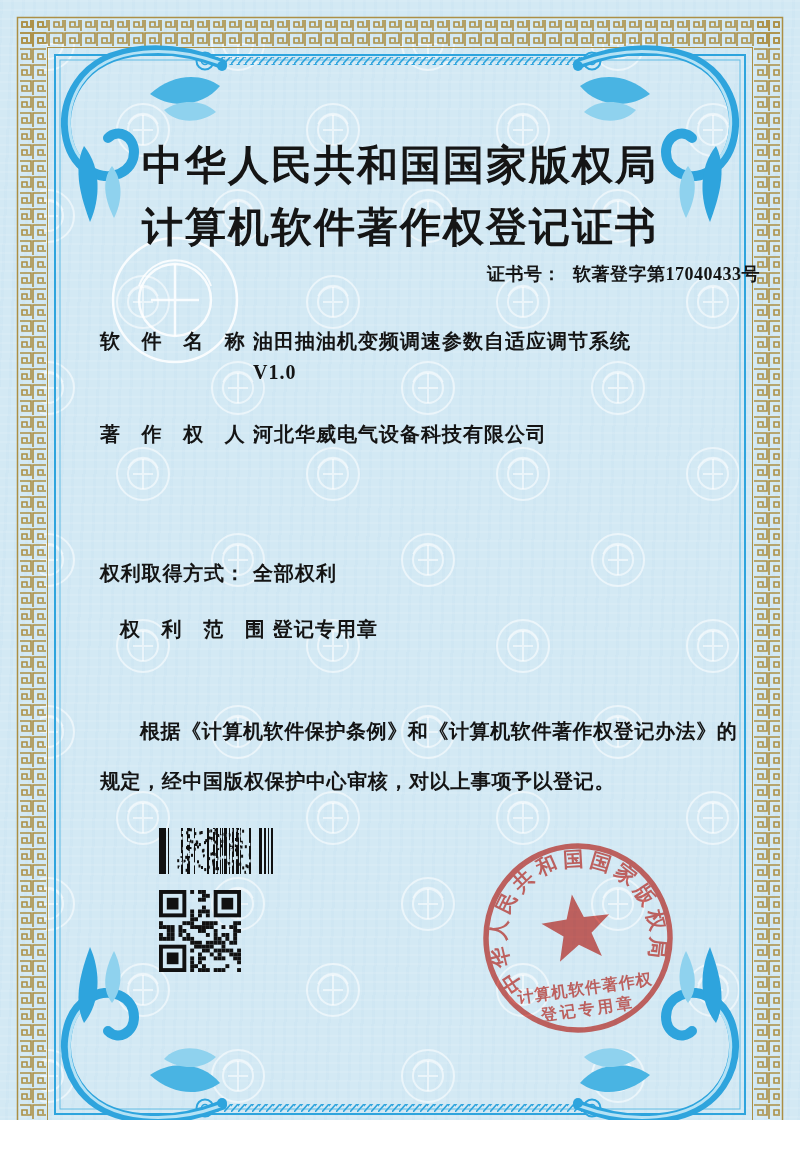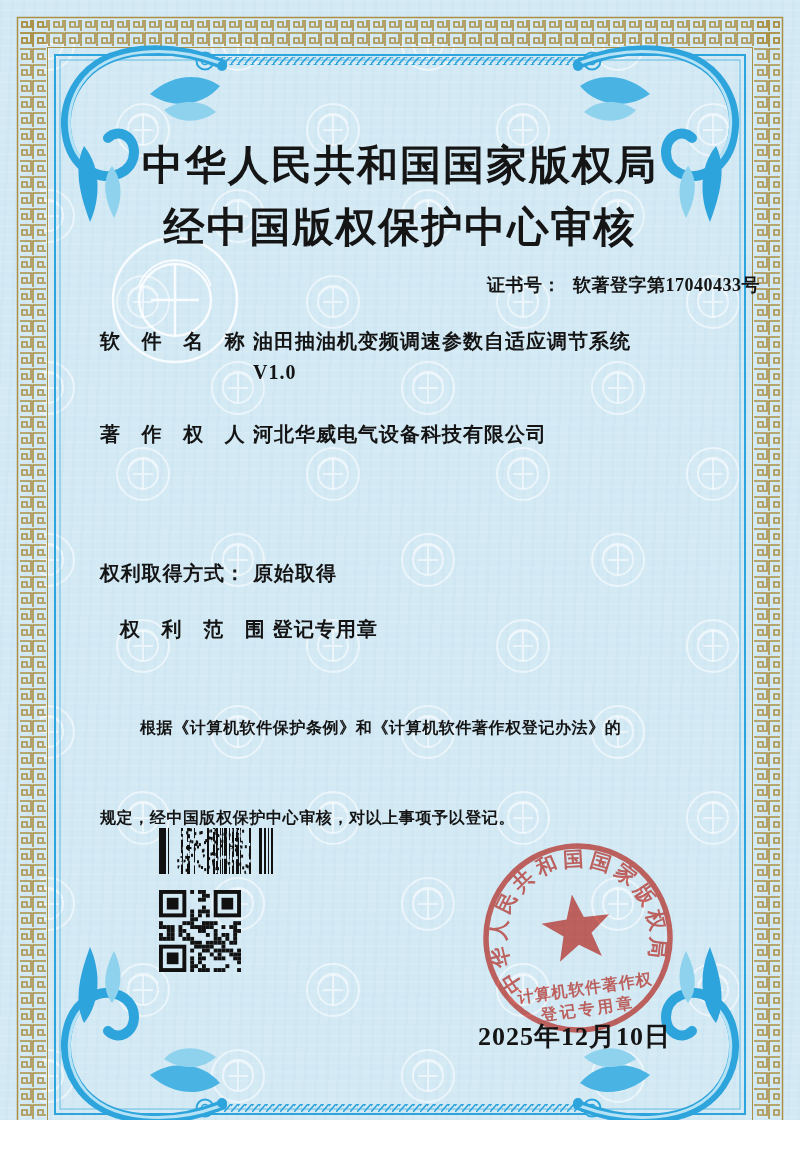--- a/index.html
+++ b/index.html
@@ -10,28 +10,28 @@
       repeating-linear-gradient(180deg, rgba(255,255,255,.10) 0 2px, rgba(0,0,0,0) 2px 9px),
       repeating-linear-gradient(92deg, rgba(190,220,238,.18) 0 3px, rgba(0,0,0,0) 3px 11px);
     font-family:"Liberation Serif","DejaVu Serif",serif;
     color:#141414;
   }
   .bg-svg{position:absolute; left:0; top:0; width:800px; height:1169px;}
   .abs{position:absolute;}
   .title{left:0; width:100%; text-align:center; font-weight:700; font-size:41px; letter-spacing:2px; color:#151515;}
   .t1{top:138px;}
   .t2{top:200px;}
-  .certno{left:487px; top:273px; font-weight:700; font-size:18px; letter-spacing:.5px;}
+  .certno{left:487px; top:262px; font-weight:700; font-size:18px; letter-spacing:.5px;}
   .certno .val{margin-left:12px;}
   .row{left:100px; font-weight:700; font-size:20px; letter-spacing:.8px; white-space:nowrap;}
   .row .val{position:absolute; left:153px; top:0; letter-spacing:1px;}
   .row .val2{position:absolute; left:153px; top:33px; letter-spacing:1px;}
-  .stmt{font-weight:700; font-size:16px; letter-spacing:.6px; white-space:nowrap;}
+  .stmt{font-weight:700; font-size:20px; letter-spacing:.6px; white-space:nowrap;}
   .stmt1{left:140px; top:718px;}
-  .stmt2{left:100px; top:768px;margin-top:40px;}
+  .stmt2{left:100px; top:768px;}
   .date{left:478px; top:1019px; font-weight:700; font-size:26px; letter-spacing:1px;}
   .code-svg{position:absolute;}
   .seal-svg{position:absolute; left:468px; top:828px; opacity:.88; mix-blend-mode:multiply;}
   .seal-ring-text{font-weight:700; font-size:20.5px; fill:#df544c; font-family:"Liberation Serif",serif;}
   .seal-line{font-weight:700; fill:#df544c; text-anchor:middle; font-family:"Liberation Serif",serif;}
 </style>
 </head>
 <body>
 
 <div class="page">
@@ -100,40 +100,40 @@
     <use href="#medallion" x="205" y="1108"></use>
     <use href="#medallion" x="592" y="1108"></use>
 
     <use href="#flourish" transform="translate(54,50)"></use>
     <use href="#flourish" transform="translate(746,50) scale(-1,1)"></use>
     <use href="#flourish" transform="translate(54,1119) scale(1,-1)"></use>
     <use href="#flourish" transform="translate(746,1119) scale(-1,-1)"></use>
   </svg>
 
   <div class="abs title t1">中华人民共和国国家版权局</div>
-  <div class="abs title t2">经中国版权保护中心审核</div>
+  <div class="abs title t2">计算机软件著作权登记证书</div>
 
   <div class="abs certno">
     <span>证书号：</span><span class="val">软著登字第17040433号</span>
   </div>
 
   <div class="abs row" style="top:328px;">
     <span>软　件　名　称：</span>
     <span class="val">油田抽油机变频调速参数自适应调节系统</span>
     <span class="val2">V1.0</span>
   </div>
 
   <div class="abs row" style="top:421px;">
     <span>著　作　权　人：</span>
     <span class="val">河北华威电气设备科技有限公司</span>
   </div>
 
   <div class="abs row" style="top:560px;">
     <span>权利取得方式：</span>
-    <span class="val">原始取得</span>
+    <span class="val">全部权利</span>
   </div>
 
   <div class="abs row" style="top:616px;margin-left:20px;">
     <span>权　利　范　围：</span>
     <span class="val">登记专用章</span>
   </div>
 
 
   <div class="abs stmt stmt1">根据《计算机软件保护条例》和《计算机软件著作权登记办法》的</div>
   <div class="abs stmt stmt2">规定，经中国版权保护中心审核，对以上事项予以登记。</div>
@@ -473,15 +473,14 @@
       <polygon points="0,-36 8.7,-12 34.2,-11.1 14.1,4.6 21.2,29.1 0,14.8 -21.2,29.1 -14.1,4.6 -34.2,-11.1 -8.7,-12" fill="#df544c" transform="translate(0,-8)"></polygon>
       <path id="sealArc" d="M -61,41 A 73,73 0 1 1 61,41" fill="none"></path>
       <text class="seal-ring-text">
         <textPath href="#sealArc" startOffset="0" textLength="300" lengthAdjust="spacing">中华人民共和国国家版权局</textPath>
       </text>
       <text class="seal-line" x="0" y="56" font-size="16" letter-spacing="1">计算机软件著作权</text>
       <text class="seal-line" x="0" y="77" font-size="16" letter-spacing="3">登记专用章</text>
     </g>
   </svg>
 
-  <div class="abs date">2025年12月10日</div>
 
 </div>
 
 </body></html>

